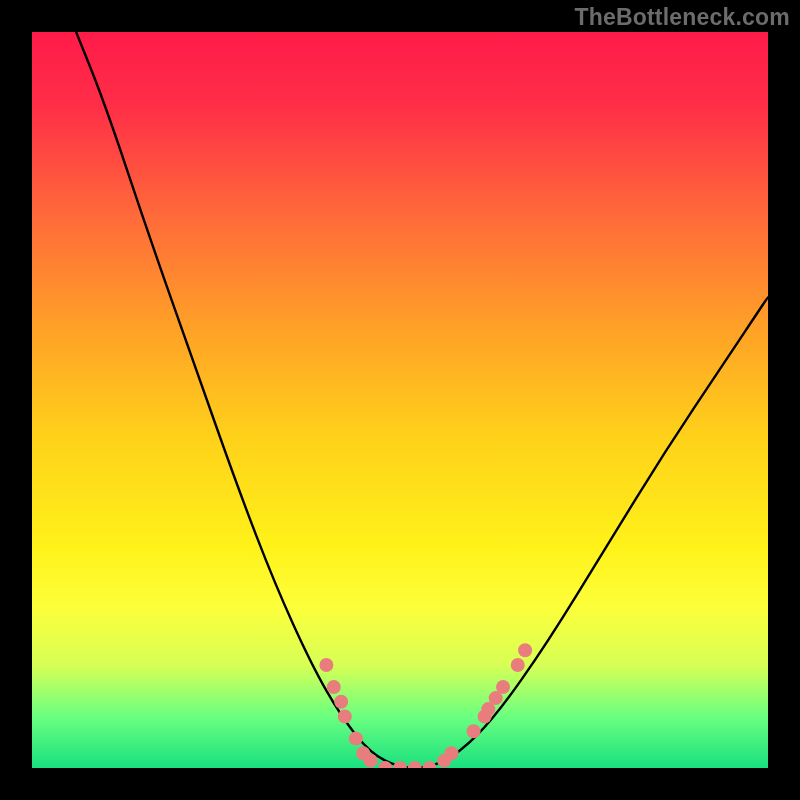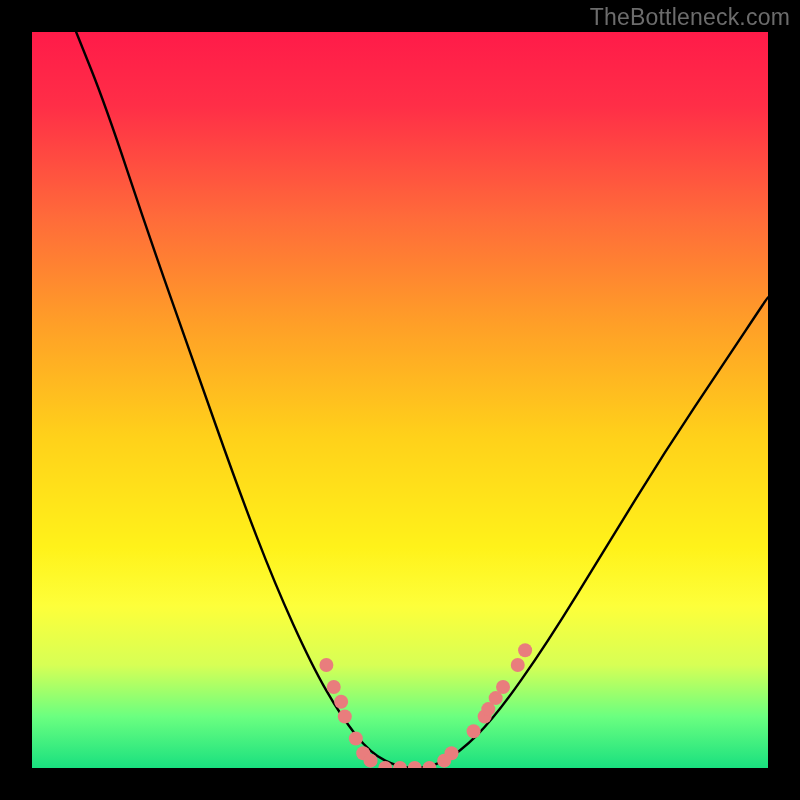--- a/index.html
+++ b/index.html
@@ -31,21 +31,21 @@
   .curve-svg {
     position: absolute;
     inset: 0;
   }
   .watermark {
     position: absolute;
     top: 4px;
     right: 10px;
     color: #6c6c6c;
     font-size: 23px;
-    font-weight: 400;
+    font-weight: 700;
     letter-spacing: 0.2px;
     user-select: none;
   }
 </style>
 </head>
 <body>
 
 <div class="stage">
   <div class="watermark">TheBottleneck.com</div>
 

